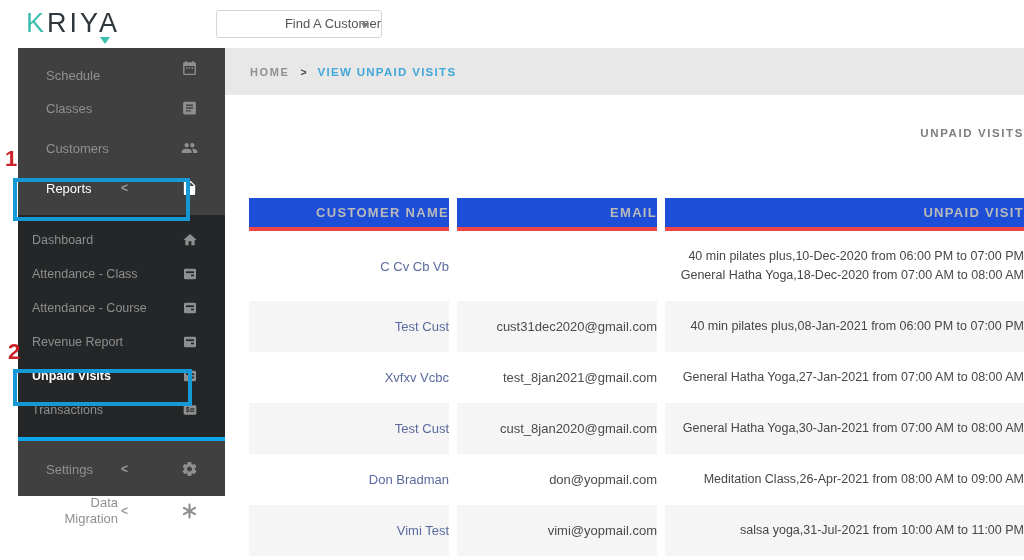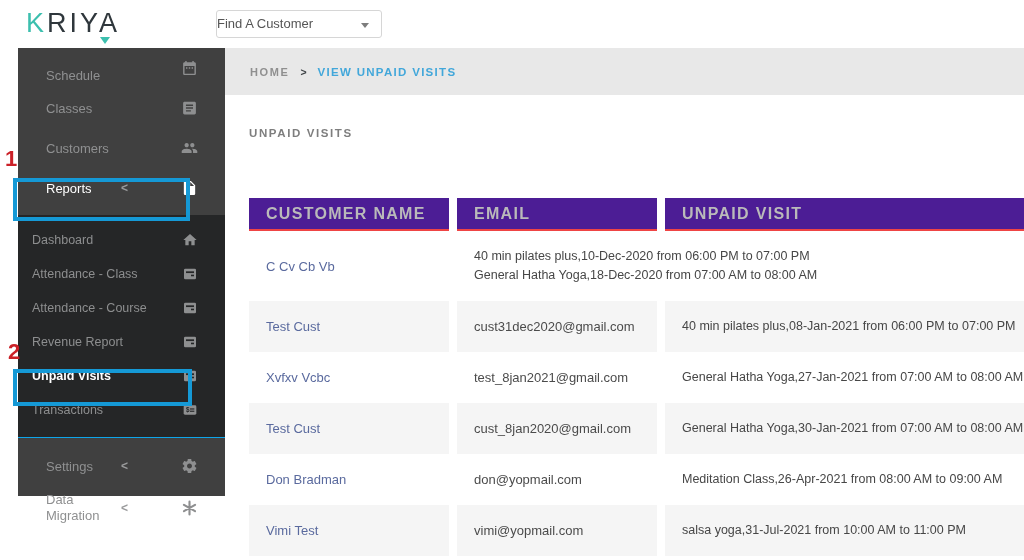--- a/index.html
+++ b/index.html
@@ -1,18 +1,18 @@
 <!DOCTYPE html>
 <html><head>
 <meta charset="utf-8">
 <style>
   * { margin:0; padding:0; box-sizing:border-box; }
   html,body { width:1024px; height:560px; overflow:hidden; background:#fff;
               font-family:"Liberation Sans", sans-serif; }
-  .stage { position:relative; width:1024px; height:560px; overflow:hidden; }
+  .stage { position:relative; width:1024px; height:560px; overflow:hidden;text-align:right; }
 
   
   .header { position:absolute; left:0; top:0; width:1024px; height:48px; background:#fff; z-index:3; }
   .logo { position:absolute; left:26px; top:8px; font-size:27px; font-weight:400;
           letter-spacing:3px; color:#2f373c; cursor:pointer; }
   .logo .logo-k { color:#3cbfae; }
   .logo-tri { position:absolute; left:74px; top:29px; width:0; height:0;
               border-left:5px solid transparent; border-right:5px solid transparent;
               border-top:7px solid #3cbfae; }
   .find-customer { position:absolute; left:216px; top:10px; width:166px; height:28px;
@@ -30,43 +30,43 @@
   .nav-item.active { color:#ffffff; }
   .nav-icon { position:absolute; right:27px; top:50%; transform:translateY(-50%); width:17px; height:17px; color:#8e8f90; }
   .nav-item.active .nav-icon.white { color:#ffffff; }
   .chev { position:absolute; left:103px; top:50%; transform:translateY(-50%);
           font-size:12px; font-weight:700; color:#9a9b9c; }
   .submenu { margin-top:7px; background:#252627; padding:8px 0 10px 0; }
   .sub-item { position:relative; height:34px; display:flex; align-items:center;
               padding-left:14px; color:#8d8e8f; font-size:12.5px; cursor:pointer; }
   .sub-item.active { color:#ffffff; font-weight:700; }
   .sub-icon { position:absolute; right:27px; top:50%; transform:translateY(-50%); width:16px; height:16px; color:#8e8f90; }
-  .sidebar-bottom { border-top:1px solid #0ea5e9; margin-top:0; padding-top:8px; }
+  .sidebar-bottom { border-top:4px solid #0ea5e9; margin-top:0; padding-top:8px; }
   .nav-item.two-line { height:44px; }
   .nav-item .wrap-label { width:72px; line-height:1.2; }
 
   
   .main { position:absolute; left:207px; top:48px; width:817px; height:512px; background:#fff; }
   .breadcrumb-bar { height:47px; background:#e8e8e8; display:flex; align-items:center; padding-left:43px; }
   .crumb-home { font-size:11px; letter-spacing:1.6px; color:#8f8f8f; font-weight:600; cursor:pointer; }
   .crumb-sep { margin:0 11px; font-size:10.5px; font-weight:800; color:#3f4447; }
   .crumb-current { font-size:11.5px; letter-spacing:1.3px; color:#42a7da; font-weight:700; }
 
   .page-title { margin:32px 0 0 42px; font-size:11.5px; font-weight:700;
                 letter-spacing:1.6px; color:#7e7e7e; }
 
   .table { margin:59px 0 0 42px; width:775px; }
   .trow { display:flex; }
   .cell { padding-left:17px; display:flex; flex-direction:column; justify-content:center; }
   .c1 { width:200px; }
   .c2 { width:200px; margin-left:8px; }
   .c3 { flex:1; margin-left:8px; }
   .thead { height:33px; }
-  .thead .cell { border-bottom:2px solid #ef4444; background:#4c1d95;
-                 font-size:16px; font-weight:600; letter-spacing:1.3px; color:#bababa; }
+  .thead .cell { border-bottom:4px solid #ef4444; background:#1d4ed8;
+                 font-size:13px; font-weight:600; letter-spacing:1.3px; color:#bababa; }
   .r-tall .cell { height:70px; }
   .r .cell { height:51px; }
   .r.alt .cell { background:#f5f5f5; }
   .name { font-size:13px; color:#5a6a9e; cursor:pointer; }
   .email { font-size:13px; color:#4b4b4b; }
   .visit { font-size:12.5px; color:#464646; line-height:1.55; }
 
   
   .ann-num { position:absolute; color:#cb2128; font-size:22px; font-weight:700; z-index:9; line-height:1; }
   #ann-1 { left:5px; top:148px; }

